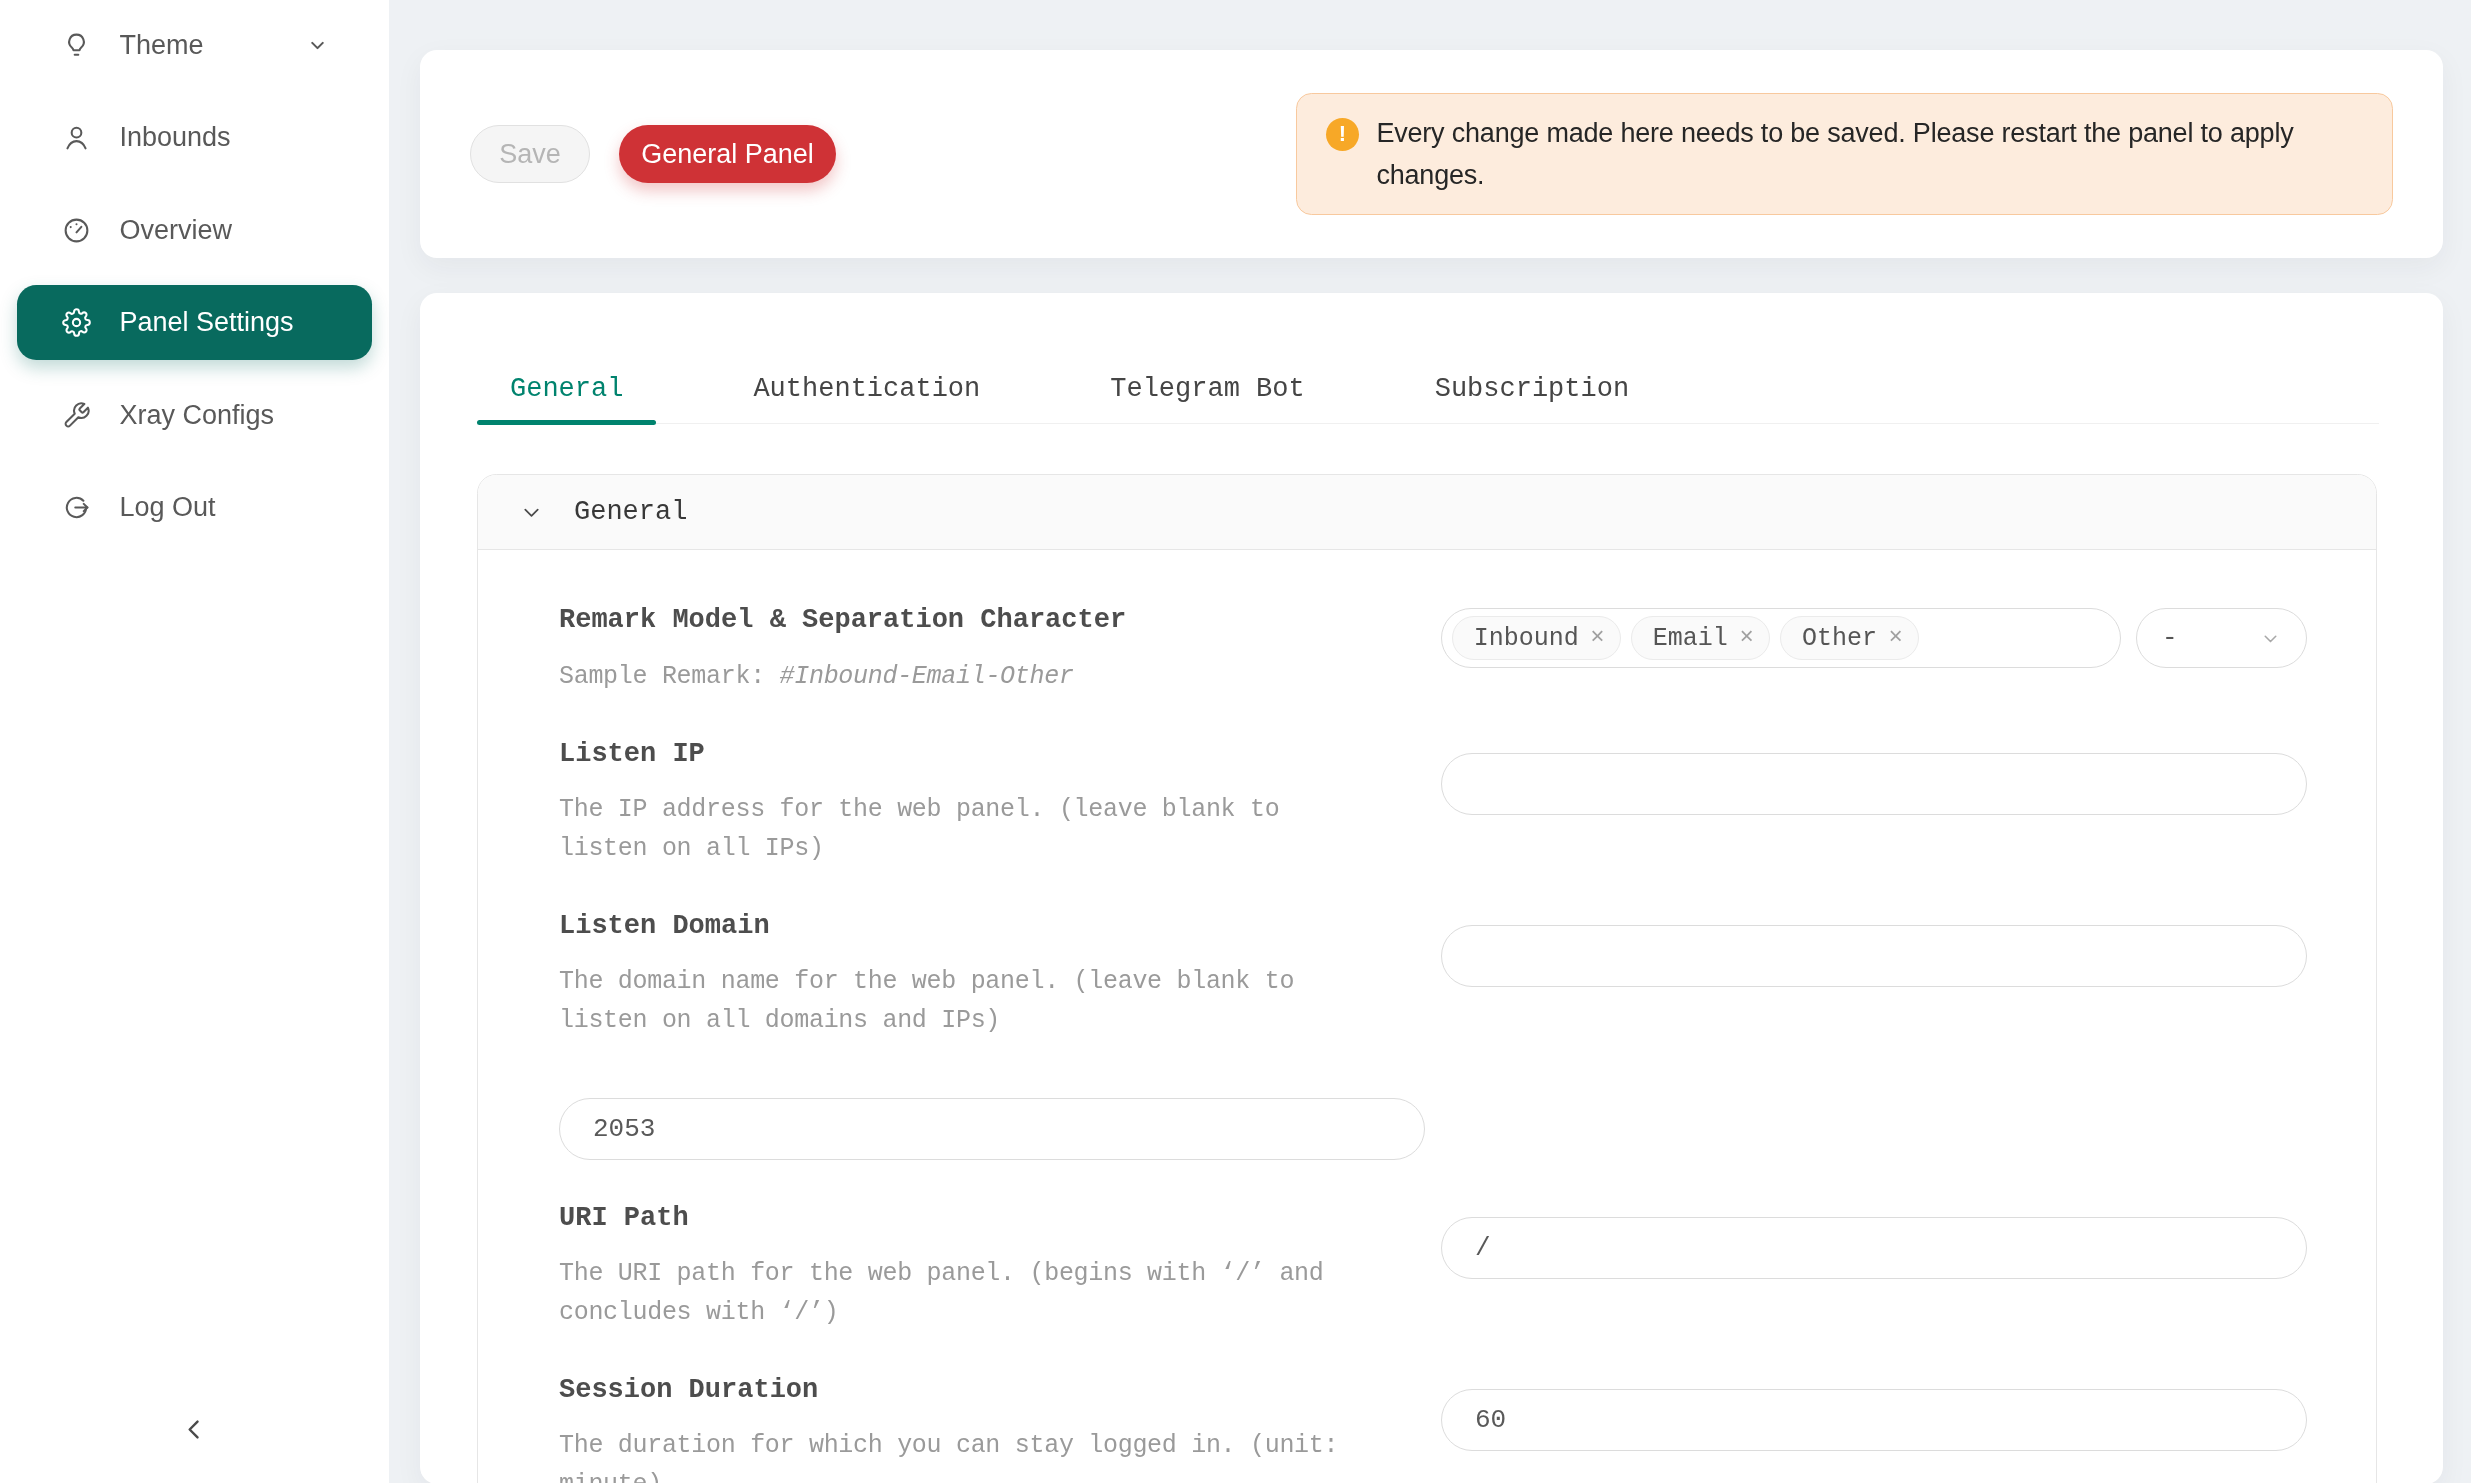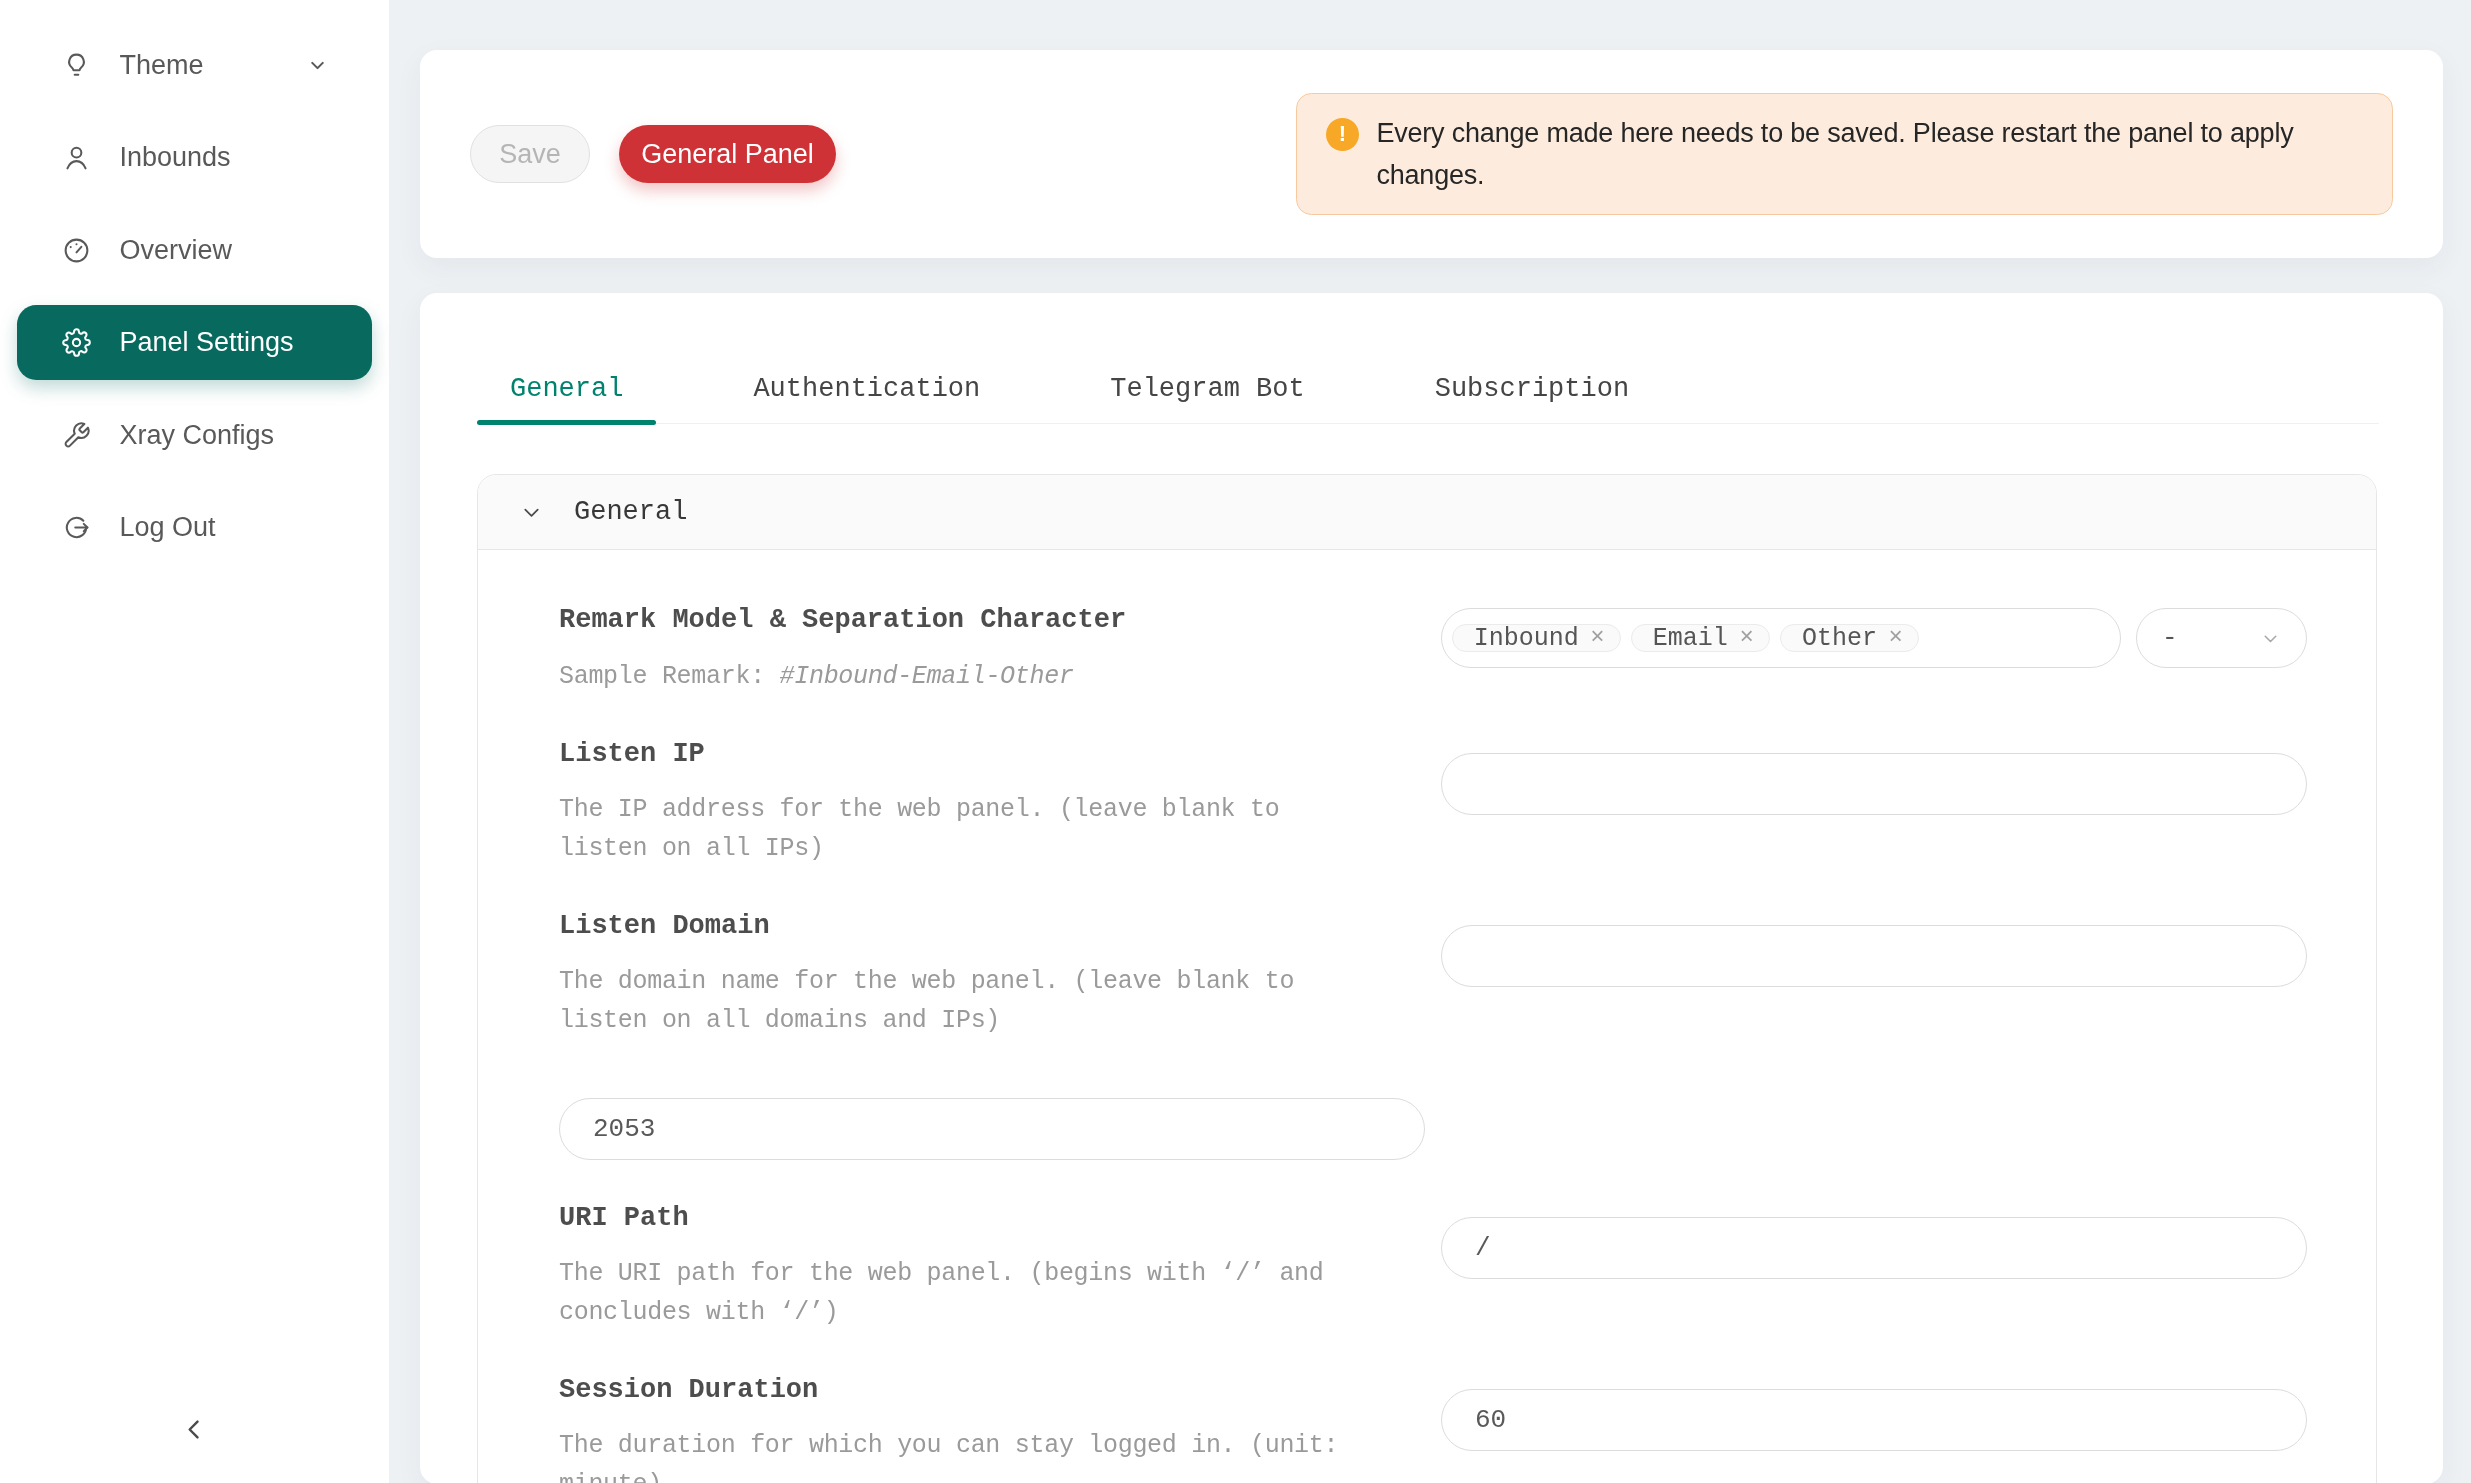--- a/index.html
+++ b/index.html
@@ -8,21 +8,21 @@
     background:#eef1f4;
     font-family:"Liberation Sans", sans-serif;
     display:flex;
     overflow:hidden;
     color:#404040;
   }
 
   
   .sidebar {
     width:389px; min-width:389px; height:100%;
-    background:#ffffff; position:relative; padding-top:28px;
+    background:#ffffff; position:relative; padding-top:8px;
   }
   .nav-item {
     height:75px; margin:0 17.4px 17.4px 17.4px; border-radius:19.3px;
     display:flex; align-items:center;
     font-size:27px; color:#595959; cursor:pointer;
   }
   .nav-item .ni { margin-left:44px; width:31px; height:31px; display:flex; align-items:center; justify-content:center; }
   .nav-item .nl { margin-left:27px; white-space:nowrap; }
   .nav-item svg { stroke:#595959; }
   .nav-item.active { background:#086a5e; color:#ffffff; box-shadow:0 7.7px 17.4px rgba(8,106,94,.25); }
@@ -111,21 +111,21 @@
     width:100%; height:62px; border:1.4px solid #dcdcdc; border-radius:31px;
     padding:0 33px; font-size:26px; color:#595959; font-family:inherit;
     background:#fff; outline:none;
   }
   .form-right.remark-right { padding-top:3.9px; display:flex; gap:15.4px; }
   .multiselect {
     flex:1; height:60px; border:1.4px solid #dcdcdc; border-radius:30px;
     display:flex; align-items:center; padding:0 9.7px; gap:9.7px; background:#fff; cursor:text;
   }
   .tag {
-    height:28px; background:#fafafa; border:1px solid #ebebeb; border-radius:22px;
+    height:44px; background:#fafafa; border:1px solid #ebebeb; border-radius:22px;
     display:flex; align-items:center; padding:0 15.4px 0 21px;
     font-size:25px; color:#555555; white-space:nowrap;
   }
   .tag-x { margin-left:11.6px; color:#a0a0a0; font-size:24px; cursor:pointer; line-height:1; }
   .sep-select {
     width:171px; height:60px; border:1.4px solid #dcdcdc; border-radius:30px;
     display:flex; align-items:center; justify-content:space-between;
     padding:0 25px; font-size:26px; color:#555555; cursor:pointer; background:#fff;
   }
   .sep-select svg { stroke:#a8a8a8; }

